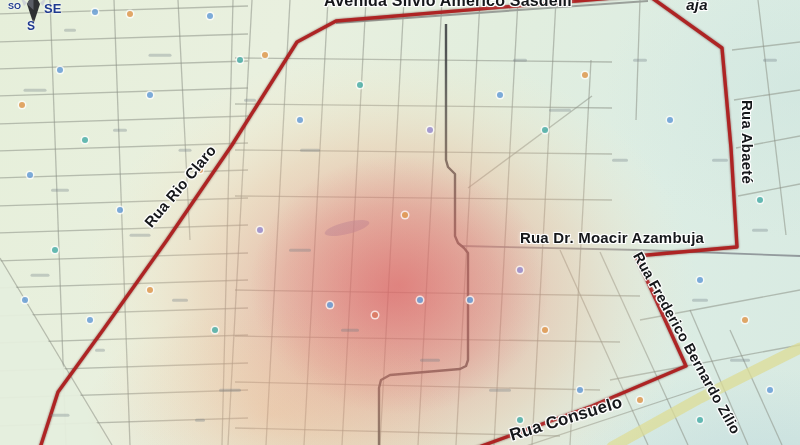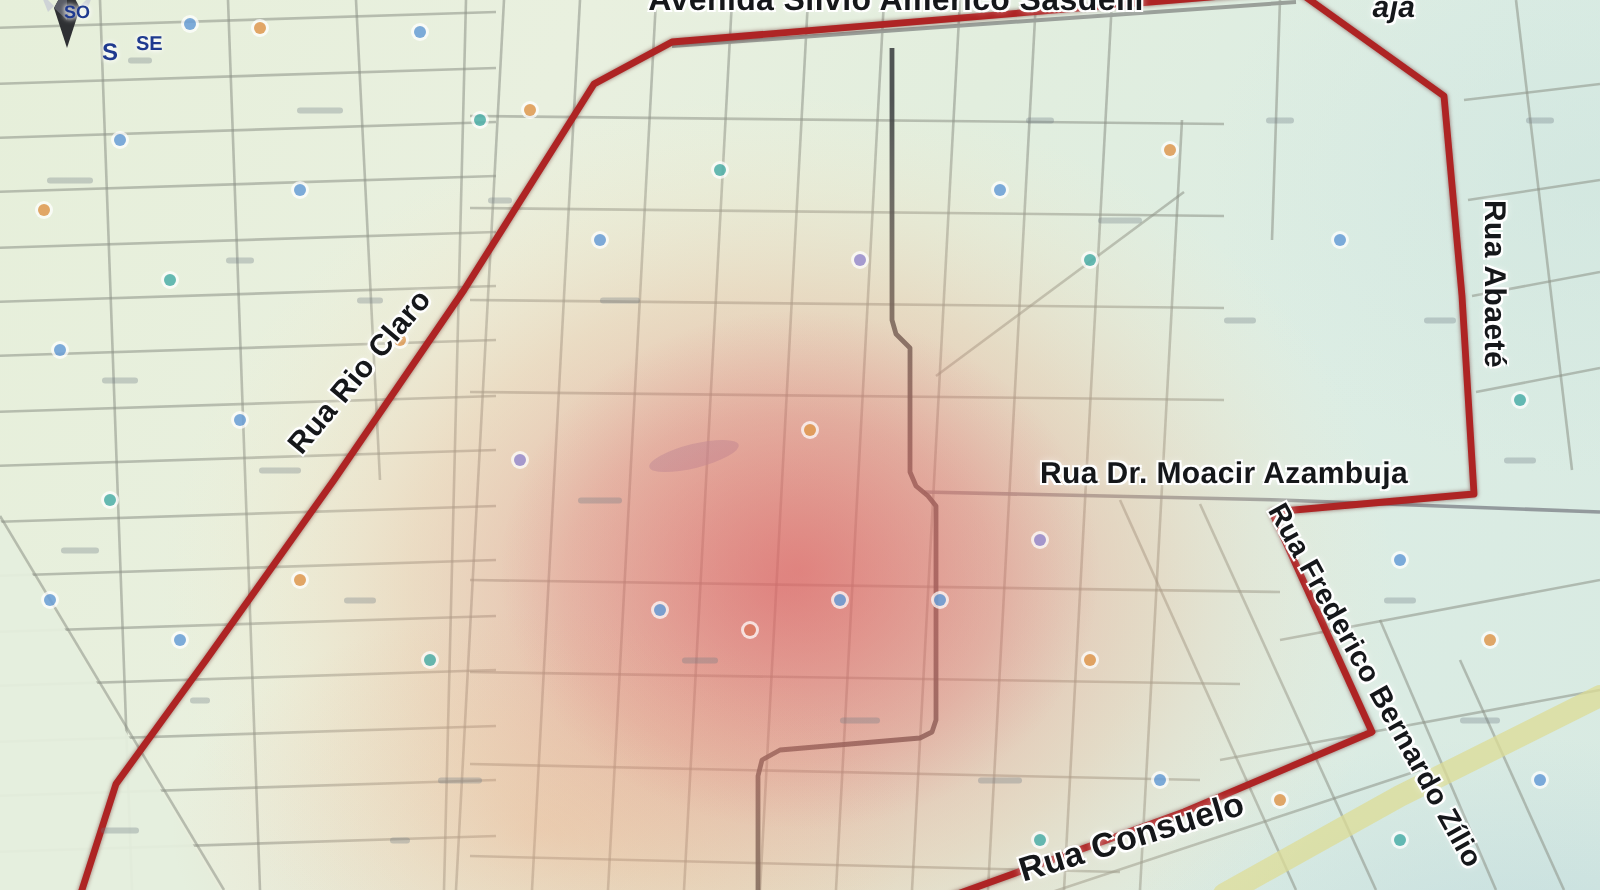--- a/index.html
+++ b/index.html
@@ -20,24 +20,23 @@
   .lbl-sasdelli{left:448px;top:1px;font-size:16px;}
   .lbl-fragment{left:697px;top:4px;font-size:15px;font-style:italic;}
   .lbl-rioclaro{left:180px;top:186px;font-size:15px;transform:translate(-50%,-50%) rotate(-50deg);}
   .lbl-abaete{left:747px;top:142px;font-size:15px;transform:translate(-50%,-50%) rotate(90deg);}
   .lbl-azambuja{left:612px;top:237px;font-size:15px;}
   .lbl-zilio{left:687px;top:343px;font-size:14.5px;transform:translate(-50%,-50%) rotate(61deg);}
   .lbl-consuelo{left:566px;top:419px;font-size:17px;transform:translate(-50%,-50%) rotate(-17deg);}
   .compass-lbl{
     position:absolute;font-weight:700;color:#1f3a8f;
     text-shadow:0 0 2px #fff,0 0 3px #fff;
-    margin-left:24px;
   }
   .c-so{left:8px;top:1px;font-size:9px;}
-  .c-se{left:44px;top:17px;font-size:10px;}
+  .c-se{left:44px;top:1px;font-size:13px;}
   .c-s{left:27px;top:19px;font-size:12px;}
   .marker{
     position:absolute;width:6px;height:6px;border-radius:50%;
     transform:translate(-50%,-50%);box-shadow:0 0 0 1.5px rgba(255,255,255,.85);
     opacity:.85;
   }
   .microlabel{
     position:absolute;height:2.5px;border-radius:2px;
     background:rgba(110,120,132,.32);transform:translate(-50%,-50%);
   }

